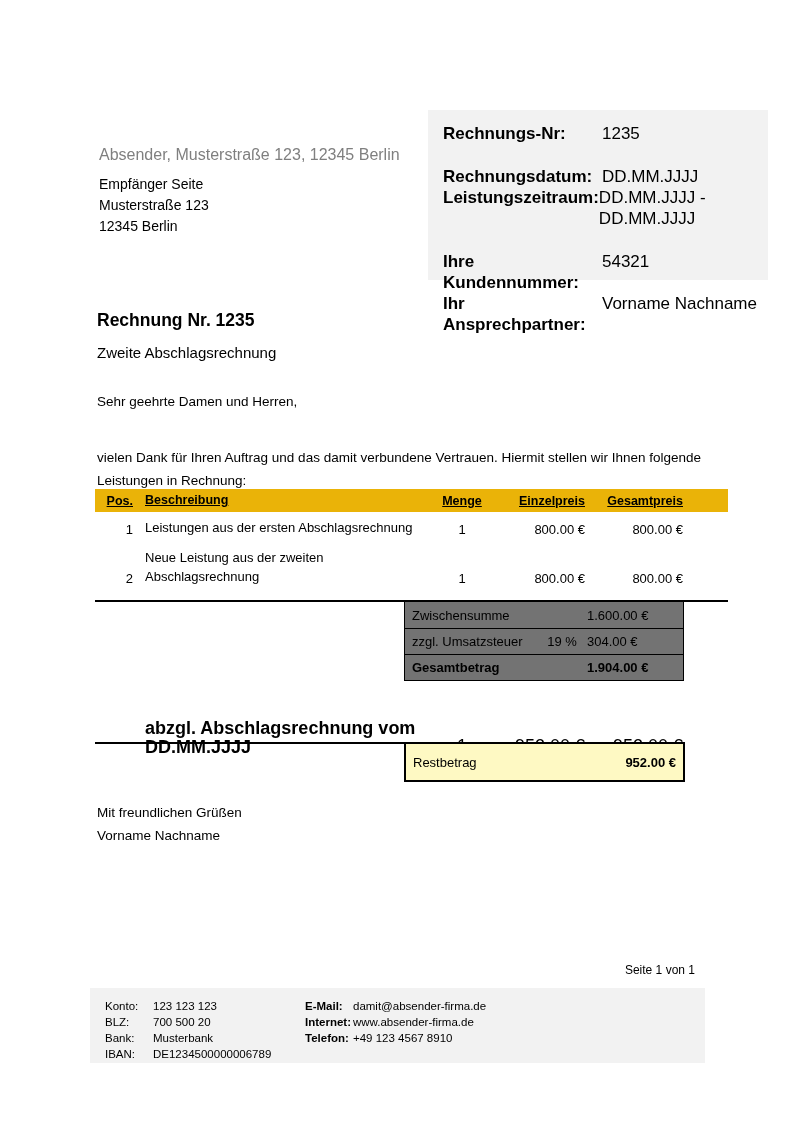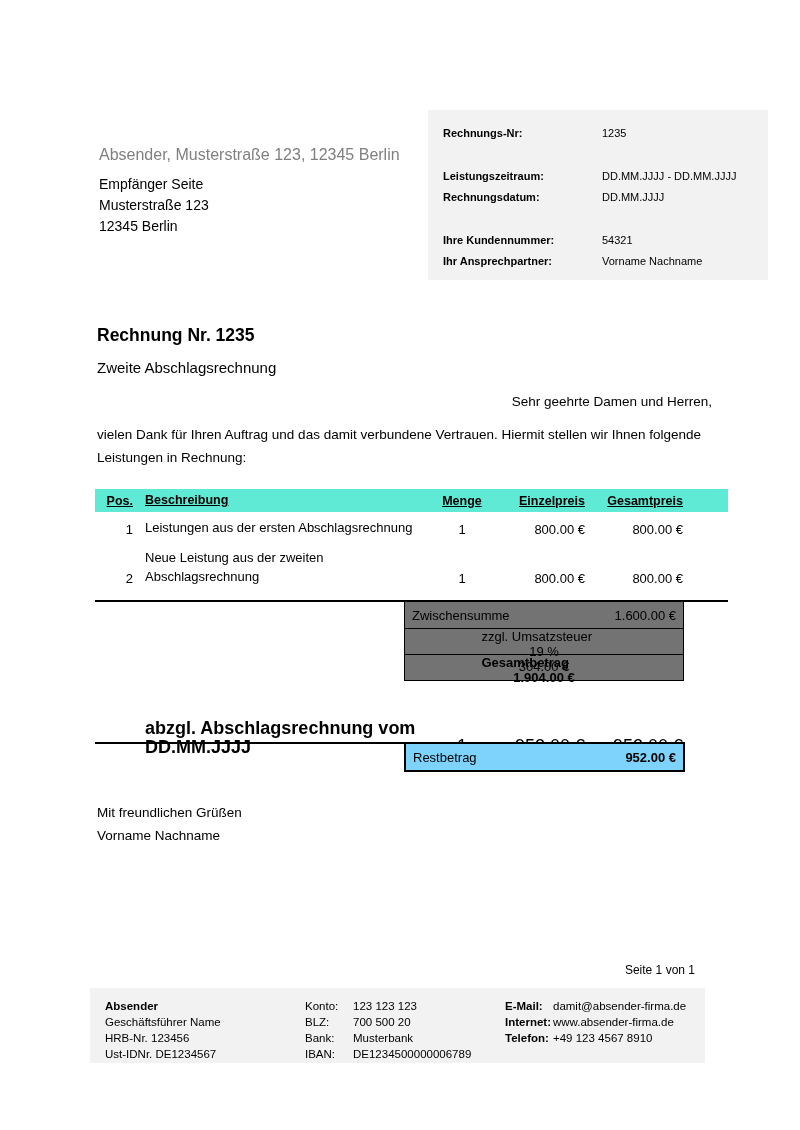--- a/index.html
+++ b/index.html
@@ -5,45 +5,45 @@
   * { margin:0; padding:0; box-sizing:border-box; }
   html,body { background:#fff; }
   .page {
     position:relative; width:800px; height:1130px; background:#ffffff;
     font-family:"Liberation Sans", sans-serif; color:#000; overflow:hidden;
   }
 
   
   .info-box {
     position:absolute; left:428px; top:110px; width:340px; height:170px;
-    background:#f2f2f2; padding:13px 10px 0 15px; font-size:11px;
+    background:#f2f2f2; padding:13px 10px 0 15px; font-size:17px;
   }
   .info-row { display:flex; line-height:21px; }
   .info-label { width:159px; font-weight:bold; }
   .info-spacer { height:22px; }
 
   
   .address { position:absolute; left:99px; top:146px; }
   .sender-line { font-size:16px; color:#7f7f7f; margin-bottom:10px; }
   .recipient { font-size:14px; line-height:21px; }
 
   
-  .heading { position:absolute; left:97px; top:325px; }
+  .heading { position:absolute; left:97px; top:310px; }
   .title { font-size:17.5px; font-weight:bold; margin-bottom:13px; }
   .subtitle { font-size:15px; }
 
   
   .body-text { position:absolute; left:97px; top:394px; width:615px; font-size:13.5px; }
-  .salutation { margin-bottom:14px;text-align:right; }
+  .salutation { margin-bottom:37px; }
   .intro { line-height:23px; }
 
   
   .items { position:absolute; left:95px; top:489px; width:633px; font-size:13px; }
   .thead {
-    display:flex; align-items:center; background:#5eead4; height:23px;
+    display:flex; align-items:center; background:#eab308; height:23px;
     font-weight:bold; font-size:12.5px; padding-right:45px;
   }
   .thead span { text-decoration:underline; }
   .item-row { display:flex; align-items:flex-end; padding-right:45px; }
   .row-1 { margin-top:6px; }
   .row-2 { margin-top:11px; }
   .c-pos   { width:38px; text-align:right; }
   .c-desc  { width:290px; margin-left:12px; white-space:pre-line; line-height:19px; }
   .c-menge { width:54px; text-align:center; }
   .c-einzel{ width:96px; text-align:right; }
@@ -52,35 +52,35 @@
   
   .divider-full { position:absolute; left:95px; top:600px; width:633px; height:2px; background:#000; }
   .divider-left { position:absolute; left:95px; top:742px; width:309px; height:2px; background:#000; }
 
   
   .totals {
     position:absolute; left:404px; top:601px; width:280px;
     border:1.5px solid #000; font-size:13px; background:#737373;
   }
   .t-row { display:flex; align-items:center; height:26px; padding:0 7px; }
-  .t-row + .t-row { border-top:1.5px solid #000;flex-direction:column; }
+  .t-row + .t-row { border-top:1.5px solid #000; }
   .t-label { width:125px; }
   .t-rate  { width:50px; text-align:center; }
-  .t-amount{ flex:1; text-align:right; }
+  .t-amount{ flex:1; }
   .t-bold  { font-weight:bold; }
 
   
   .deduction { position:absolute; left:95px; top:719px; width:633px; font-size:18px; }
   .deduction .c-desc { font-weight:bold; white-space:normal; }
 
   
   .rest-box {
     position:absolute; left:404px; top:742px; width:281px; height:30px;
-    background:#7dd3fc; border:2px solid #000; display:flex; align-items:center;
-    padding:8px 7px; font-size:13px;
+    background:#fef9c3; border:2px solid #000; display:flex; align-items:center;
+    padding:18px 7px; font-size:13px;
   }
   .rest-label { flex:1; }
   .rest-amount { font-weight:bold; text-align:right; }
 
   
   .closing { position:absolute; left:97px; top:801px; font-size:13.5px; line-height:23px; }
 
   
   .page-indicator { position:absolute; right:105px; top:963px; font-size:12px; }
 
@@ -103,26 +103,26 @@
 
 <div class="page">
 
   <div class="info-box">
     <div class="info-row">
       <span class="info-label">Rechnungs-Nr:</span>
       <span class="info-value">1235</span>
     </div>
     <div class="info-spacer"></div>
     <div class="info-row">
+      <span class="info-label">Rechnungsdatum:</span>
+      <span class="info-value">DD.MM.JJJJ</span>
+    </div>
+    <div class="info-row">
       <span class="info-label">Leistungszeitraum:</span>
       <span class="info-value">DD.MM.JJJJ - DD.MM.JJJJ</span>
-    </div>
-    <div class="info-row">
-      <span class="info-label">Rechnungsdatum:</span>
-      <span class="info-value">DD.MM.JJJJ</span>
     </div>
     <div class="info-spacer"></div>
     <div class="info-row">
       <span class="info-label">Ihre Kundennummer:</span>
       <span class="info-value">54321</span>
     </div>
     <div class="info-row">
       <span class="info-label">Ihr Ansprechpartner:</span>
       <span class="info-value">Vorname Nachname</span>
     </div>
@@ -210,26 +210,20 @@
   </div>
 
   <div class="closing">
     <div>Mit freundlichen Grüßen</div>
     <div>Vorname Nachname</div>
   </div>
 
   <div class="page-indicator">Seite 1 von 1</div>
 
   <div class="footer">
-    <div class="f-col1">
-      <div class="f-name">Absender</div>
-      <div>Geschäftsführer Name</div>
-      <div>HRB-Nr. 123456</div>
-      <div>Ust-IDNr. DE1234567</div>
-    </div>
     <div class="f-col2">
       <div class="f-row">
         <span class="f-label">Konto:</span>
         <span>123 123 123</span>
       </div>
       <div class="f-row">
         <span class="f-label">BLZ:</span>
         <span>700 500 20</span>
       </div>
       <div class="f-row">

